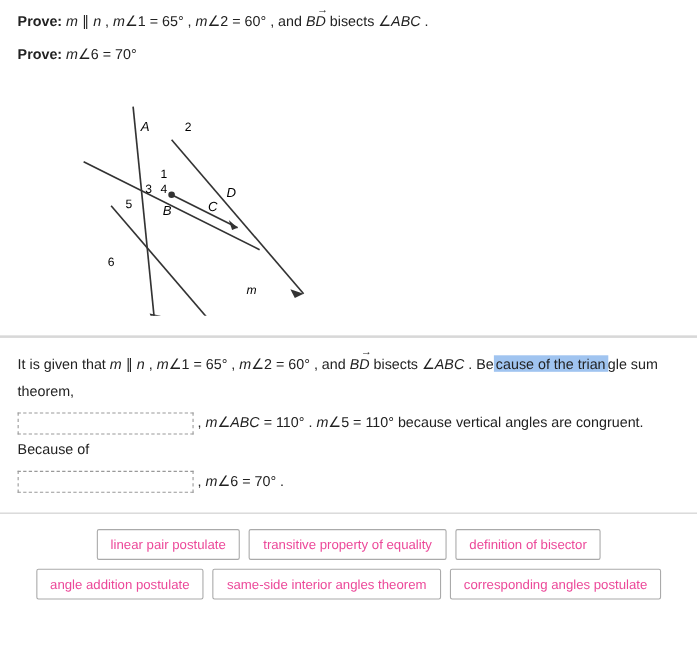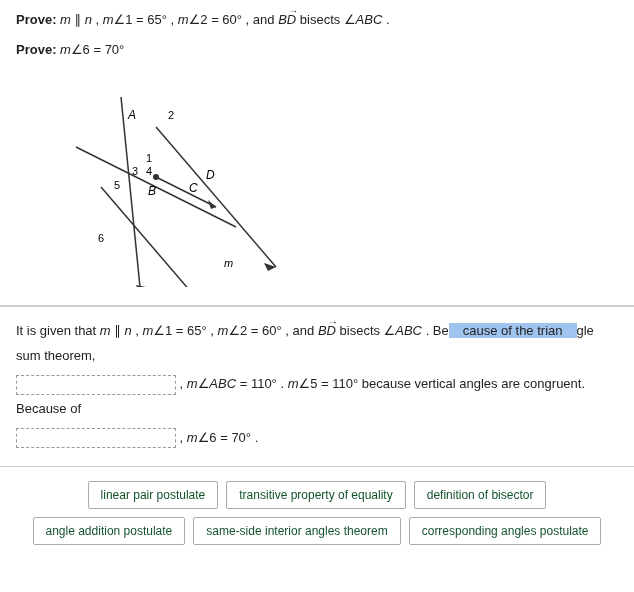--- a/index.html
+++ b/index.html
@@ -43,40 +43,40 @@
       display: inline-block;
       width: 160px;
       height: 20px;
       border: 1.5px dashed #999;
       vertical-align: middle;
       background: #fff;
       cursor: pointer;
     }
     .highlight {
       background: #a0c4f0;
-      padding: 0 14px;
+      padding: 0 2px;
     }
     .answer-choices {
       padding: 14px 16px 16px 16px;
       border-top: 1px solid #ccc;
     }
     .choices-grid {
       display: flex;
       flex-wrap: wrap;
       gap: 8px;
       justify-content: center;
     }
     .choice-btn {
       border: 1.5px solid #aaa;
       background: #fff;
       padding: 6px 12px;
       font-size: 12px;
       cursor: pointer;
       border-radius: 2px;
-      color: #14532d;
+      color: #ec4899;
     }
     em, i {
       font-style: italic;
     }
     .arrow-over {
       display: inline-block;
       position: relative;
       text-align: center;
     }
     .arrow-over::after {

